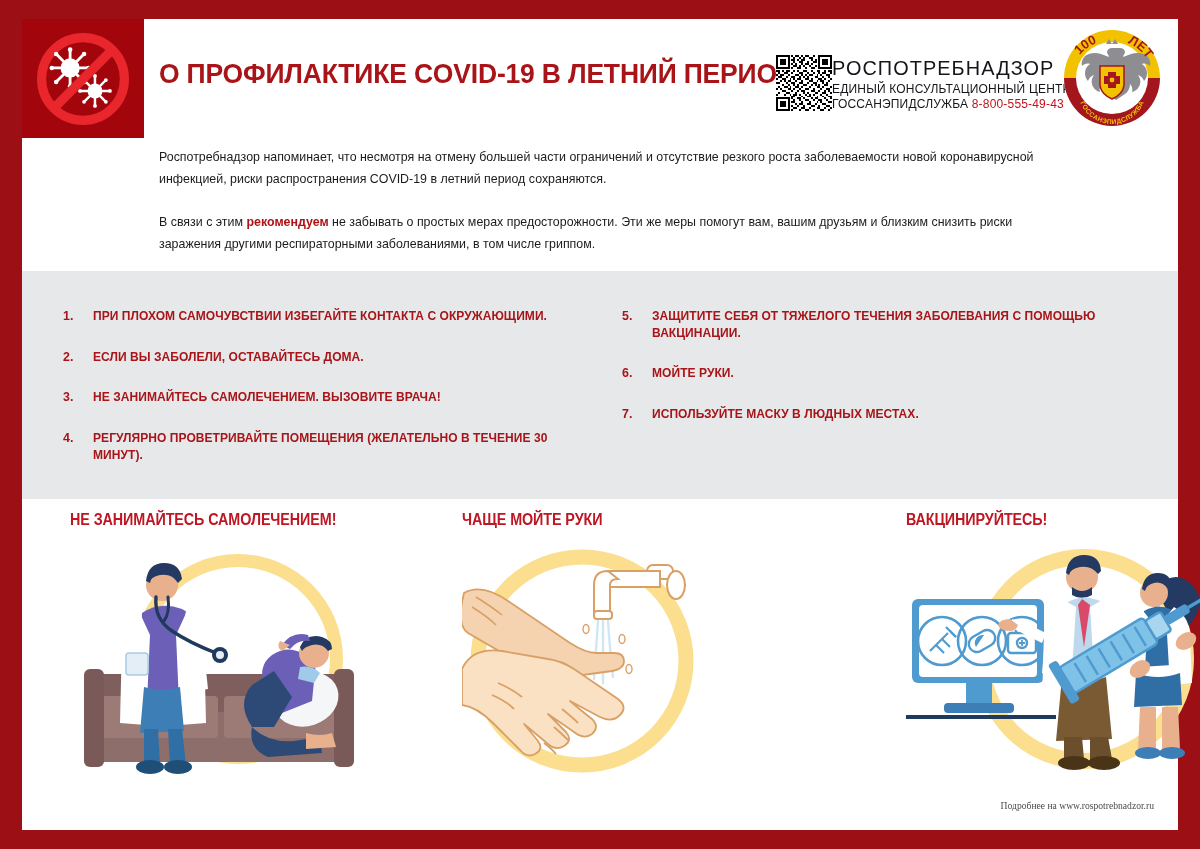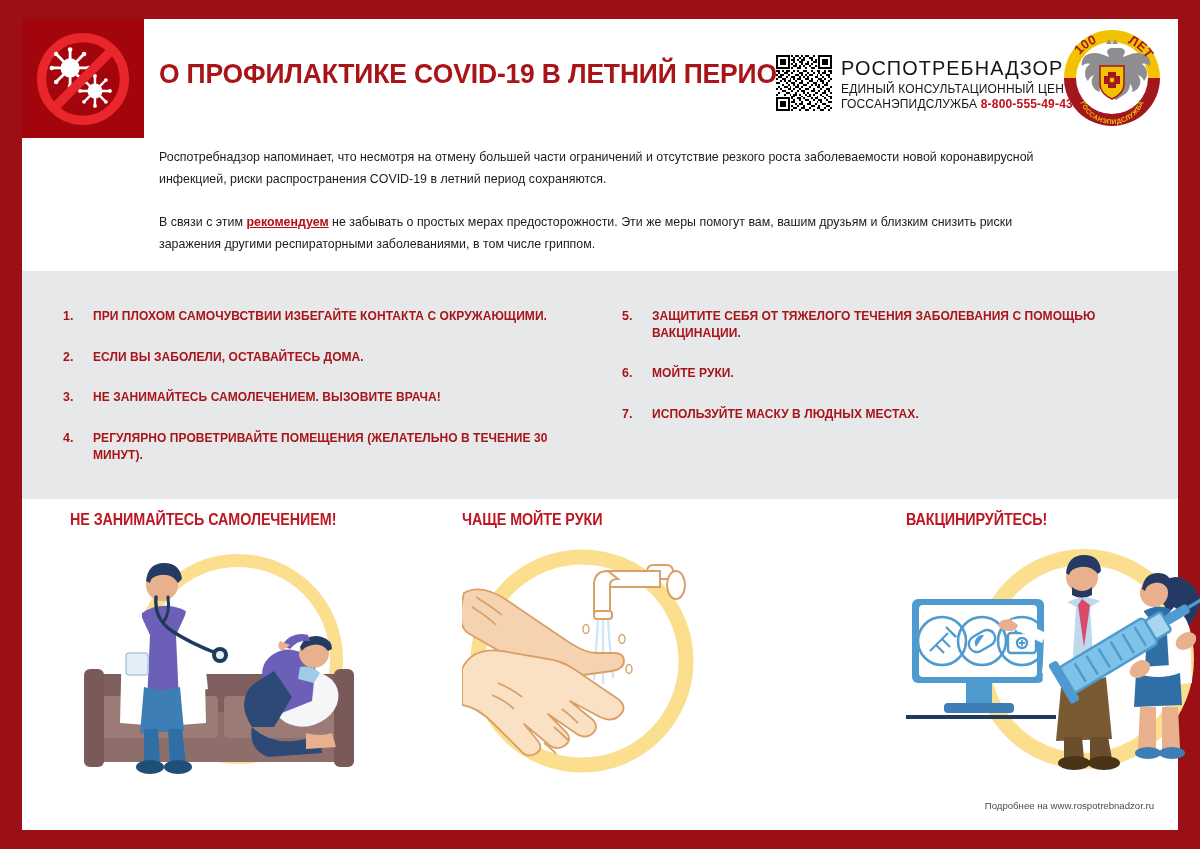--- a/index.html
+++ b/index.html
@@ -47,35 +47,35 @@
     letter-spacing: -0.2px;
     color: #A81418;
     transform: scaleX(0.93);
     transform-origin: left center;
     white-space: nowrap;
   }
   
   .brand {
     position: absolute;
     left: 632px; top: 16px;
-    display: flex; align-items: flex-start; gap: 9px;
+    display: flex; align-items: flex-start; 
   }
   .qr { width: 56px; height: 56px; display: block; margin-top: 20px; }
   .brandtext { padding-top: 22px; }
   .brand-name {
     font-size: 20.5px; font-weight: normal; color: #15161a;
     letter-spacing: 1.1px; line-height: 1.05;
     transform: scaleX(0.97); transform-origin: left center;
     white-space: nowrap;
   }
   .brand-sub {
     font-size: 12px; color: #15161a; letter-spacing: 0.18px;
     line-height: 1.33; margin-top: 3px; white-space: nowrap;
   }
-  .brand-phone { color: #C1121C; font-weight: bold; margin-top: 22px; }
+  .brand-phone { color: #C1121C; font-weight: normal; margin-top: 22px; }
   
   .emblem {
     position: absolute; left: 912px; top: 3px;
     width: 112px; height: 112px;
   }
   .emblem svg { width: 112px; height: 112px; display: block; }
 
   
   .intro {
     position: absolute;
@@ -83,21 +83,21 @@
     width: 910px;
   }
   .intro p {
     font-size: 12.6px;
     line-height: 1.72;
     color: #1b1b1b;
     transform: scaleX(0.985);
     transform-origin: left top;
   }
   .intro p + p { margin-top: 22px; }
-  .hl { color: #B01116; font-weight: bold; text-decoration: underline; }
+  .hl { color: #B01116; font-weight: bold; }
 
   
   .tips {
     position: absolute;
     left: 0; top: 252px;
     width: 1156px; height: 228px;
     background: #E7E8EA;
   }
   .tips-col {
     position: absolute; top: 37px;
@@ -132,21 +132,21 @@
   .card-art { margin-top: 12px; }
   .c1 { left: 48px;  width: 360px; }
   .c2 { left: 440px; width: 250px; }
   .c2 .card-caption { transform-origin: left center; }
   .c3 { left: 884px; width: 320px; }
 
   .footer {
     position: absolute;
     left: 0; right: 24px; top: 781px;
     text-align: right;
-    font-size: 9.6px; color: #4a4a4a;
+    font-size: 9.6px; color: #4a4a4a; font-family: Liberation Serif, serif;
   }
 </style>
 </head>
 <body>
 
 <div id="poster">
   <div class="canvas">
 
     <div class="redblock">
       <svg class="virus-icon" viewBox="0 0 100 100">

